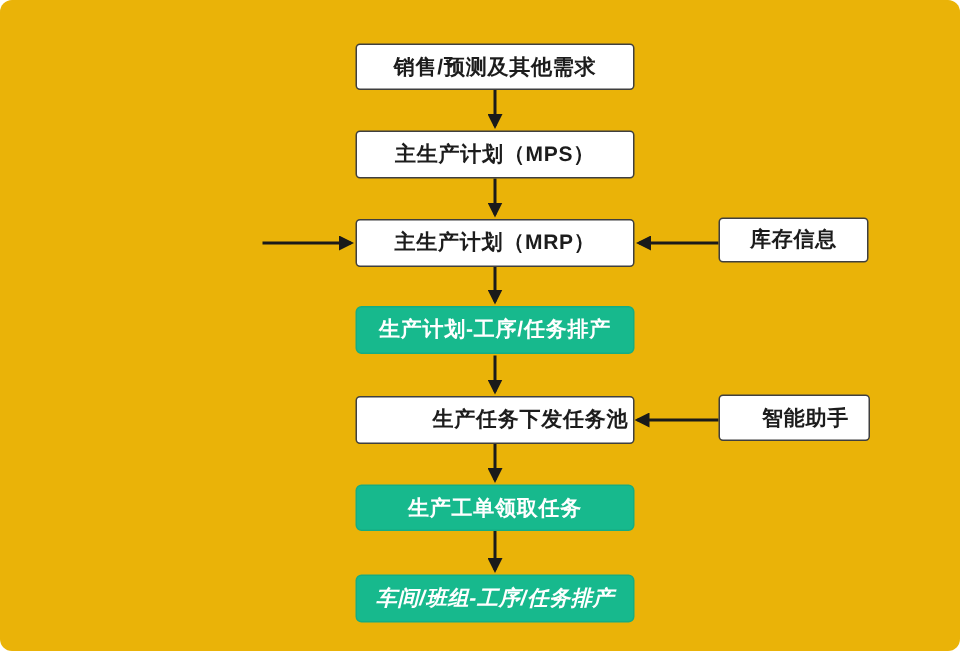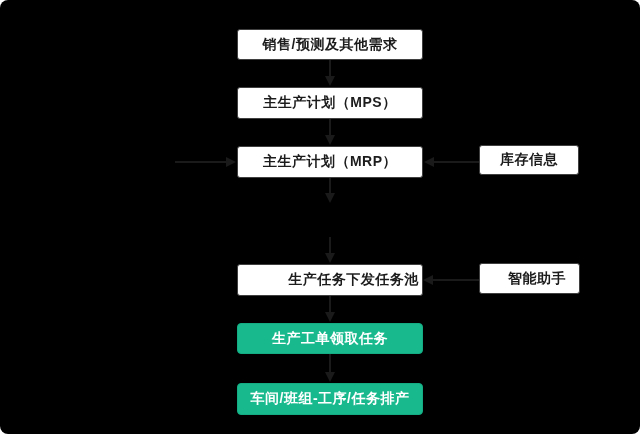--- a/index.html
+++ b/index.html
@@ -1,20 +1,20 @@
 <!DOCTYPE html>
 <html><head>
 <meta charset="utf-8">
 <style>
   html,body{margin:0;padding:0;background:#ffffff;}
   body{font-family:"Liberation Sans","DejaVu Sans",sans-serif;}
   .canvas{
     position:relative;
     width:640px;height:434px;
-    background:#000000;
+    background:#eab308;
     border-radius:8px;
     overflow:hidden;
   }
   .arrow-layer{position:absolute;left:0;top:0;width:640px;height:434px;}
   .arrow-layer line{stroke:#1a1a1a;stroke-width:2;}
   .node{
     position:absolute;
     display:flex;align-items:center;justify-content:center;
     box-sizing:border-box;
     background:#ffffff;
@@ -32,21 +32,21 @@
     border-radius:4px;
     color:#ffffff;
   }
   
   .n-sales   {left:237px;top:29px; width:186px;height:31px;}
   .n-mps     {left:237px;top:87px; width:186px;height:32px;}
   .n-mrp     {left:237px;top:146px;width:186px;height:32px;}
   .n-plan    {left:237px;top:204px;width:186px;height:32px;}
   .n-pool    {left:237px;top:264px;width:186px;height:32px;padding-left:47px;}
   .n-order   {left:237px;top:323px;width:186px;height:31px;}
-  .n-workshop{left:237px;top:383px;width:186px;height:32px;}
+  .n-workshop{left:237px;top:383px;width:186px;height:32px;font-style:italic;}
   
   .n-bom      {left:78px; top:146px;width:97px; height:31px;}
   .n-inventory{left:479px;top:145px;width:100px;height:30px;}
   .n-assistant{left:479px;top:263px;width:101px;height:31px;padding-left:15px;}
 </style>
 </head>
 <body>
 
 <div class="canvas">
 
@@ -64,18 +64,19 @@
     <line x1="330" y1="354" x2="330" y2="380" marker-end="url(#ah)"></line>
     <line x1="175" y1="162" x2="234" y2="162" marker-end="url(#ah)"></line>
     <line x1="479" y1="162" x2="426" y2="162" marker-end="url(#ah)"></line>
     <line x1="479" y1="280" x2="425" y2="280" marker-end="url(#ah)"></line>
   </svg>
 
   <div class="node n-sales">销售/预测及其他需求</div>
   <div class="node n-mps">主生产计划（MPS）</div>
   <div class="node n-mrp">主生产计划（MRP）</div>
   <div class="node n-inventory">库存信息</div>
+  <div class="node green n-plan">生产计划-工序/任务排产</div>
   <div class="node n-pool">生产任务下发任务池</div>
   <div class="node n-assistant">智能助手</div>
   <div class="node green n-order">生产工单领取任务</div>
   <div class="node green n-workshop">车间/班组-工序/任务排产</div>
 
 </div>
 
 </body></html>

